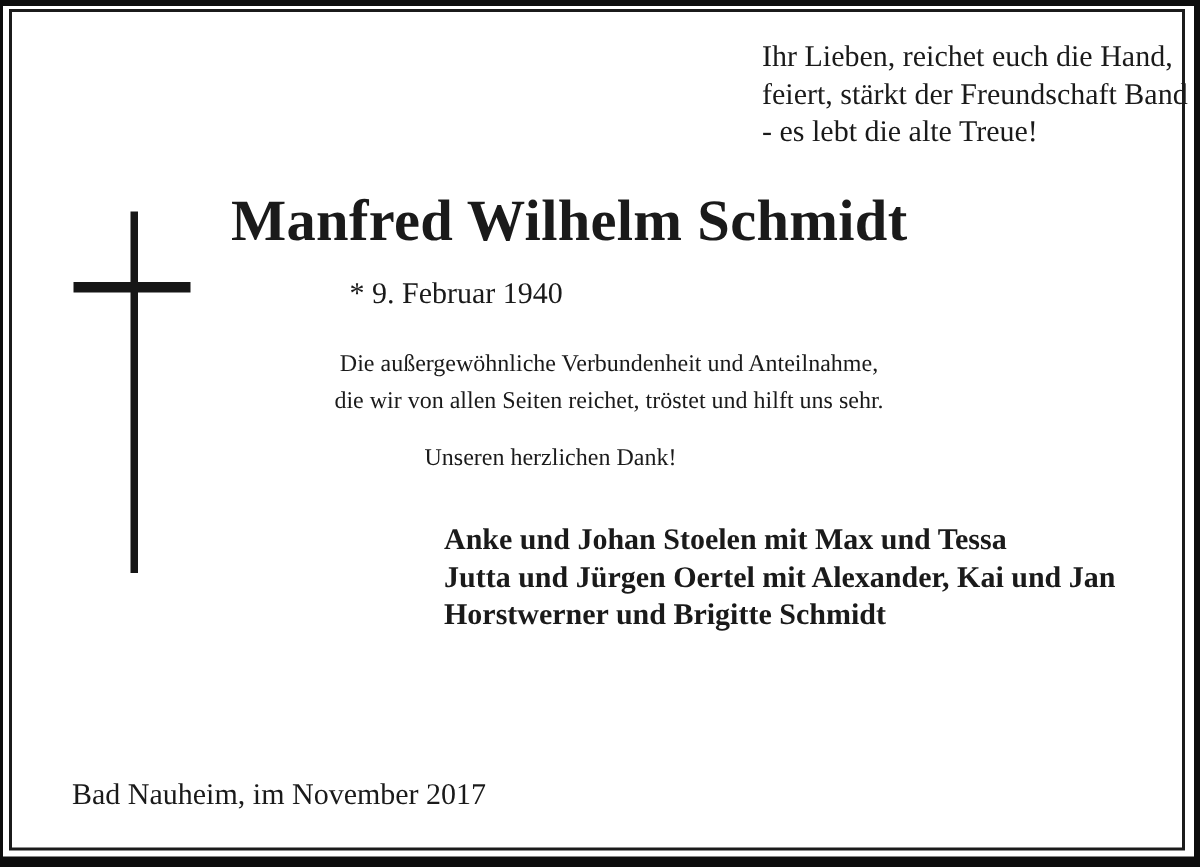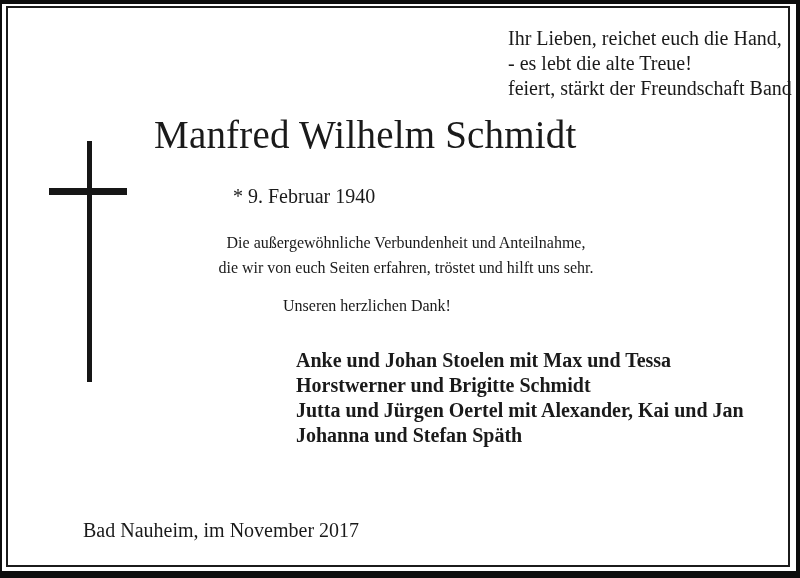--- a/index.html
+++ b/index.html
@@ -37,23 +37,23 @@
   .verse {
     left: 472px; top: 26px;
     font-size: 20px;
     line-height: 25px;
     white-space: nowrap;
     margin-left: 36px;
   }
 
   
   .deceased-name {
-    left: 154px; top: 112px;
+    left: 154px; top: 125px;
     font-size: 39px;
-    font-weight: normal;
+    font-weight: bold;
     line-height: 1.2;
     white-space: nowrap;
     letter-spacing: 0.2px;
   }
 
   
   .dates {
     left: 233px; top: 184px;
     display: flex;
     gap: 65px;
@@ -84,21 +84,20 @@
     line-height: 25px;
     white-space: nowrap;
     font-weight: bold;
   }
 
   .place-date {
     left: 48px; top: 518px;
     font-size: 20px;
     line-height: 25px;
     white-space: nowrap;
-    margin-left: 35px;
   }
 
   
   .cross { left: 0; top: 0; }
   .cross-vertical {
     position: absolute;
     left: 87px; top: 141px;
     width: 5px; height: 241px;
     background: #161616;
   }
@@ -114,42 +113,41 @@
 
 <div class="edge edge-top"></div>
 <div class="edge edge-bottom"></div>
 <div class="edge edge-left"></div>
 <div class="edge edge-right"></div>
 
 <div class="frame"></div>
 
 <div class="abs verse">
   <div>Ihr Lieben, reichet euch die Hand,</div>
+  <div>feiert, stärkt der Freundschaft Band</div>
   <div>- es lebt die alte Treue!</div>
-  <div>feiert, stärkt der Freundschaft Band</div>
 </div>
 
 <div class="abs cross">
   <div class="cross-vertical"></div>
   <div class="cross-horizontal"></div>
 </div>
 
 <div class="abs deceased-name">Manfred Wilhelm Schmidt</div>
 
 <div class="abs dates">
   <span>* 9. Februar 1940</span>
 </div>
 
 <div class="abs message">
   <div>Die außergewöhnliche Verbundenheit und Anteilnahme,</div>
-  <div>die wir von euch Seiten erfahren, tröstet und hilft uns sehr.</div>
+  <div>die wir von allen Seiten reichet, tröstet und hilft uns sehr.</div>
 </div>
 
 <div class="abs thanks">Unseren herzlichen Dank!</div>
 
 <div class="abs mourners">
   <div>Anke und Johan Stoelen mit Max und Tessa</div>
+  <div>Jutta und Jürgen Oertel mit Alexander, Kai und Jan</div>
   <div>Horstwerner und Brigitte Schmidt</div>
-  <div>Jutta und Jürgen Oertel mit Alexander, Kai und Jan</div>
-  <div>Johanna und Stefan Späth</div>
 </div>
 
 <div class="abs place-date">Bad Nauheim, im November 2017</div>
 
 </body></html>

